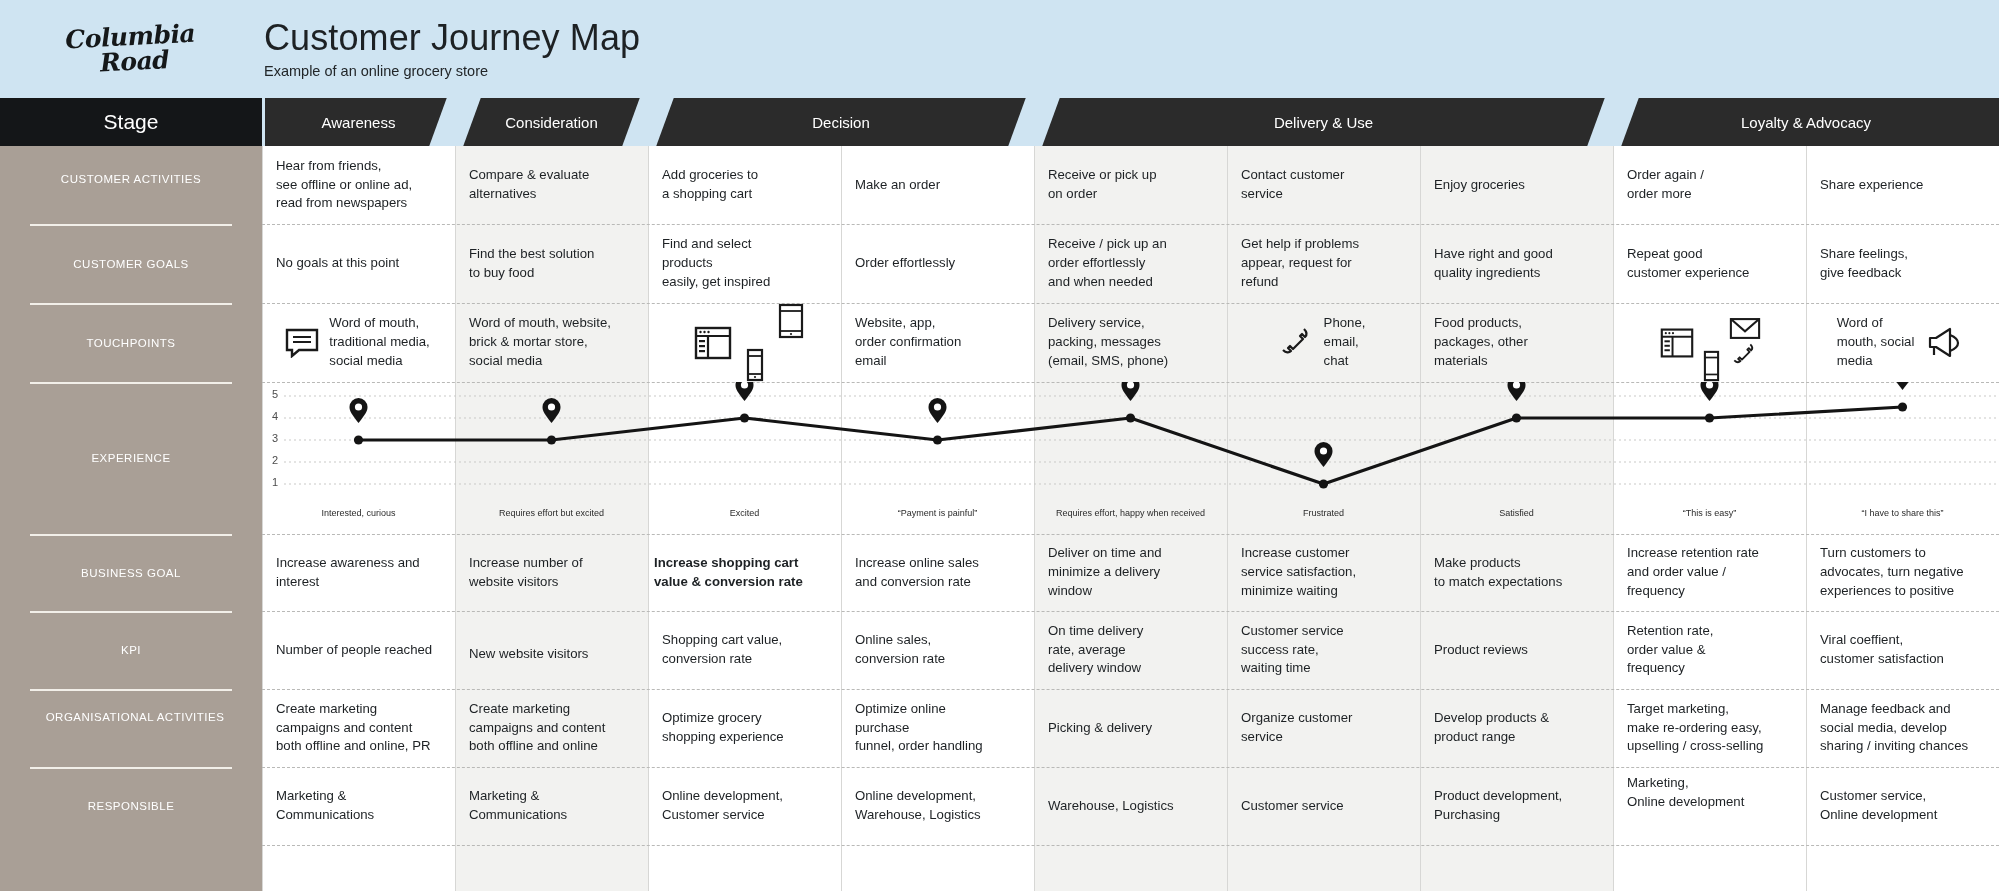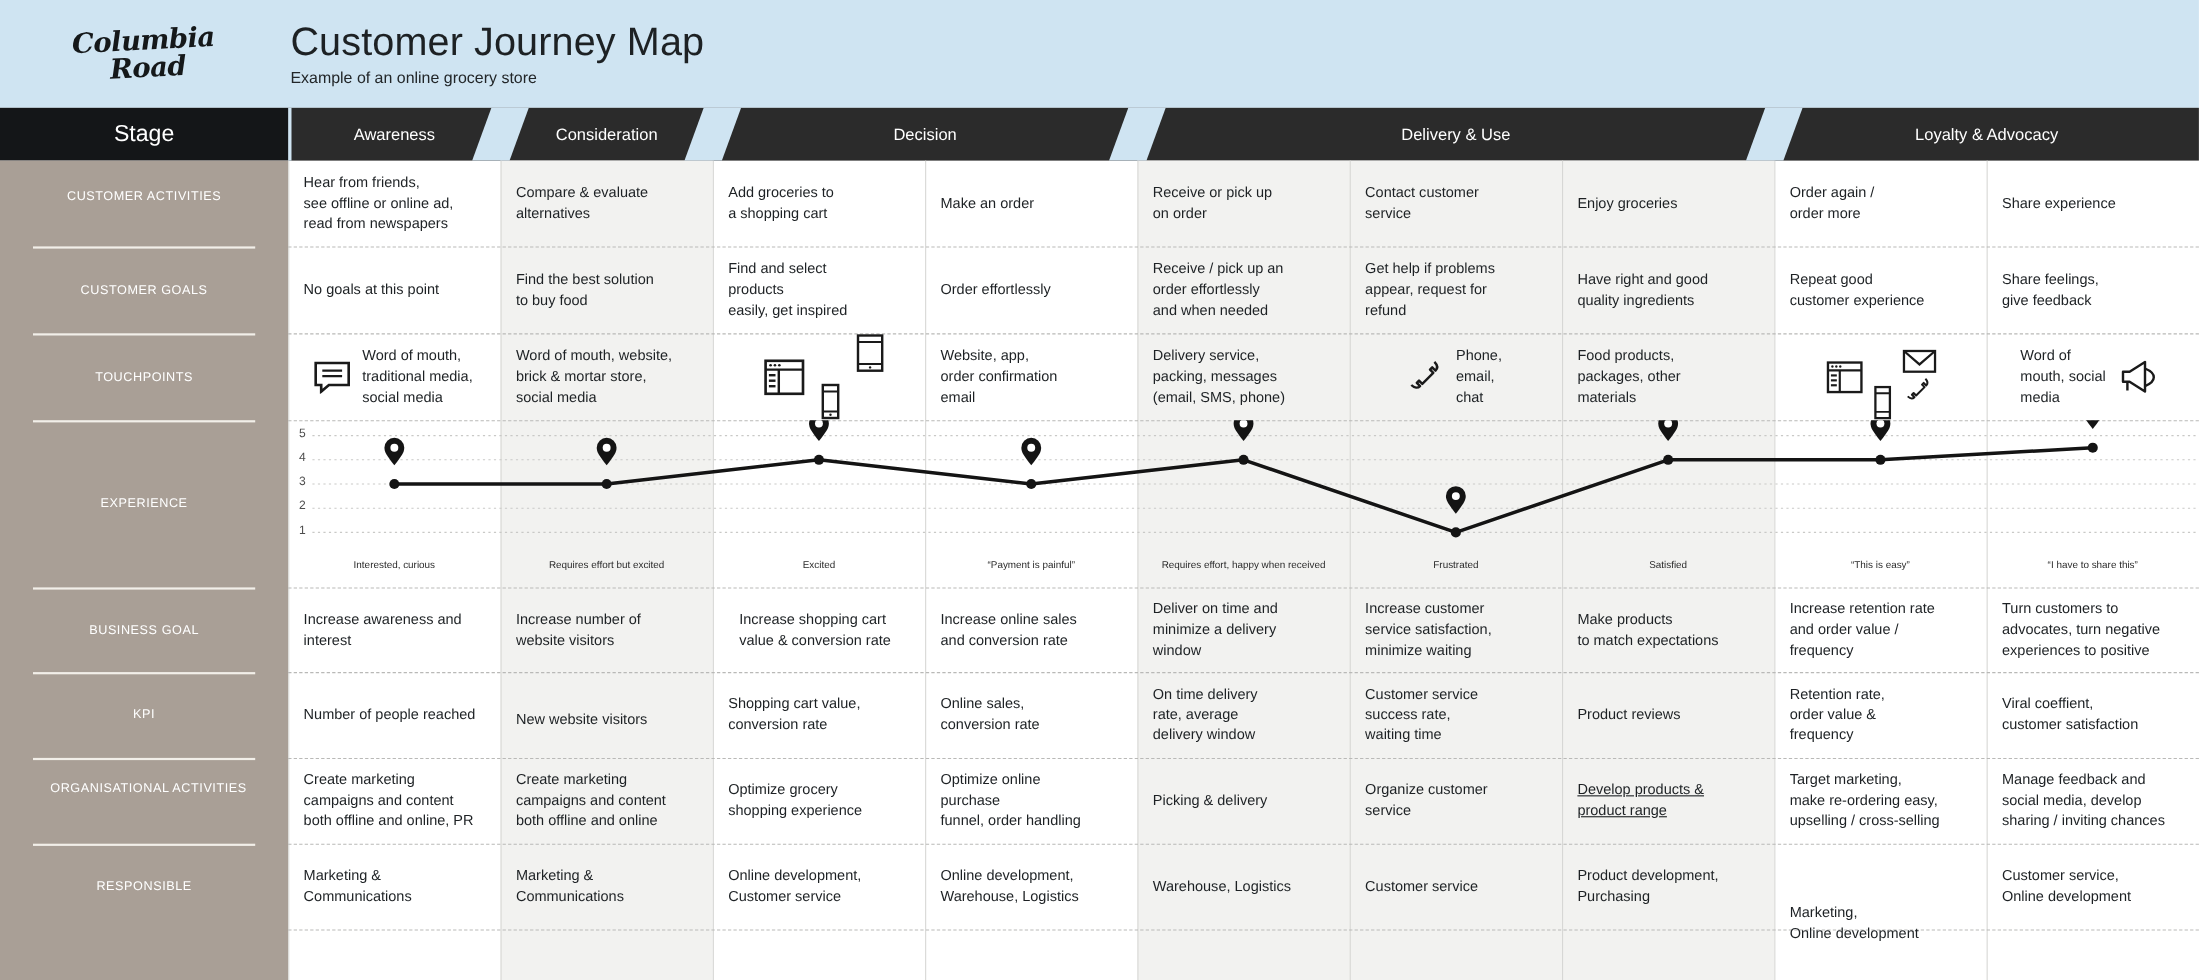--- a/index.html
+++ b/index.html
@@ -503,21 +503,21 @@
       </div>
 
       <div class="cell" style="left:0px;top:388px;width:193px;height:77px;">
           <span class="cell-txt">Increase awareness and
 interest</span>
         </div>
       <div class="cell" style="left:193px;top:388px;width:193px;height:77px;">
           <span class="cell-txt">Increase number of
 website visitors</span>
         </div>
-      <div class="cell" style="left:396px;top:388px;width:193px;height:77px;">
+      <div class="cell" style="left:378px;top:388px;width:193px;height:77px;font-weight:bold;">
           <span class="cell-txt">Increase shopping cart
 value &amp; conversion rate</span>
         </div>
       <div class="cell" style="left:579px;top:388px;width:193px;height:77px;">
           <span class="cell-txt">Increase online sales
 and conversion rate</span>
         </div>
       <div class="cell" style="left:772px;top:388px;width:193px;height:77px;">
           <span class="cell-txt">Deliver on time and
 minimize a delivery
@@ -599,21 +599,21 @@
 purchase
 funnel, order handling</span>
         </div>
       <div class="cell" style="left:772px;top:543px;width:193px;height:78px;">
           <span class="cell-txt">Picking &amp; delivery</span>
         </div>
       <div class="cell" style="left:965px;top:543px;width:193px;height:78px;">
           <span class="cell-txt">Organize customer
 service</span>
         </div>
-      <div class="cell" style="left:1158px;top:543px;width:193px;height:78px;text-decoration:underline;">
+      <div class="cell" style="left:1158px;top:543px;width:193px;height:78px;">
           <span class="cell-txt">Develop products &amp;
 product range</span>
         </div>
       <div class="cell" style="left:1351px;top:543px;width:193px;height:78px;">
           <span class="cell-txt">Target marketing,
 make re-ordering easy,
 upselling / cross-selling</span>
         </div>
       <div class="cell" style="left:1544px;top:543px;width:193px;height:78px;">
           <span class="cell-txt">Manage feedback and
@@ -640,21 +640,21 @@
       <div class="cell" style="left:772px;top:621px;width:193px;height:78px;">
           <span class="cell-txt">Warehouse, Logistics</span>
         </div>
       <div class="cell" style="left:965px;top:621px;width:193px;height:78px;">
           <span class="cell-txt">Customer service</span>
         </div>
       <div class="cell" style="left:1158px;top:621px;width:193px;height:78px;">
           <span class="cell-txt">Product development,
 Purchasing</span>
         </div>
-      <div class="cell" style="left:1351px;top:655px;width:193px;height:78px;">
+      <div class="cell" style="left:1351px;top:608px;width:193px;height:78px;">
           <span class="cell-txt">Marketing,
 Online development</span>
         </div>
       <div class="cell" style="left:1544px;top:621px;width:193px;height:78px;">
           <span class="cell-txt">Customer service,
 Online development</span>
         </div>
 
     </div>
   </div>

